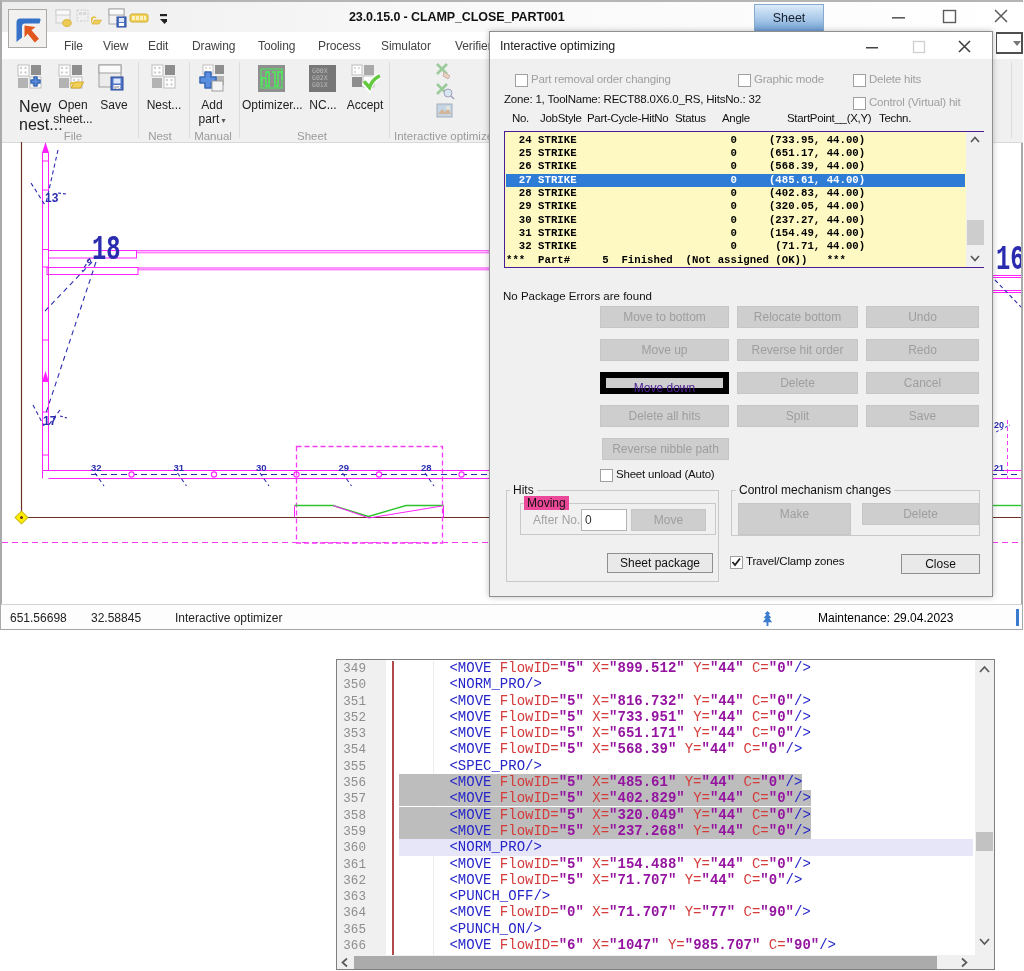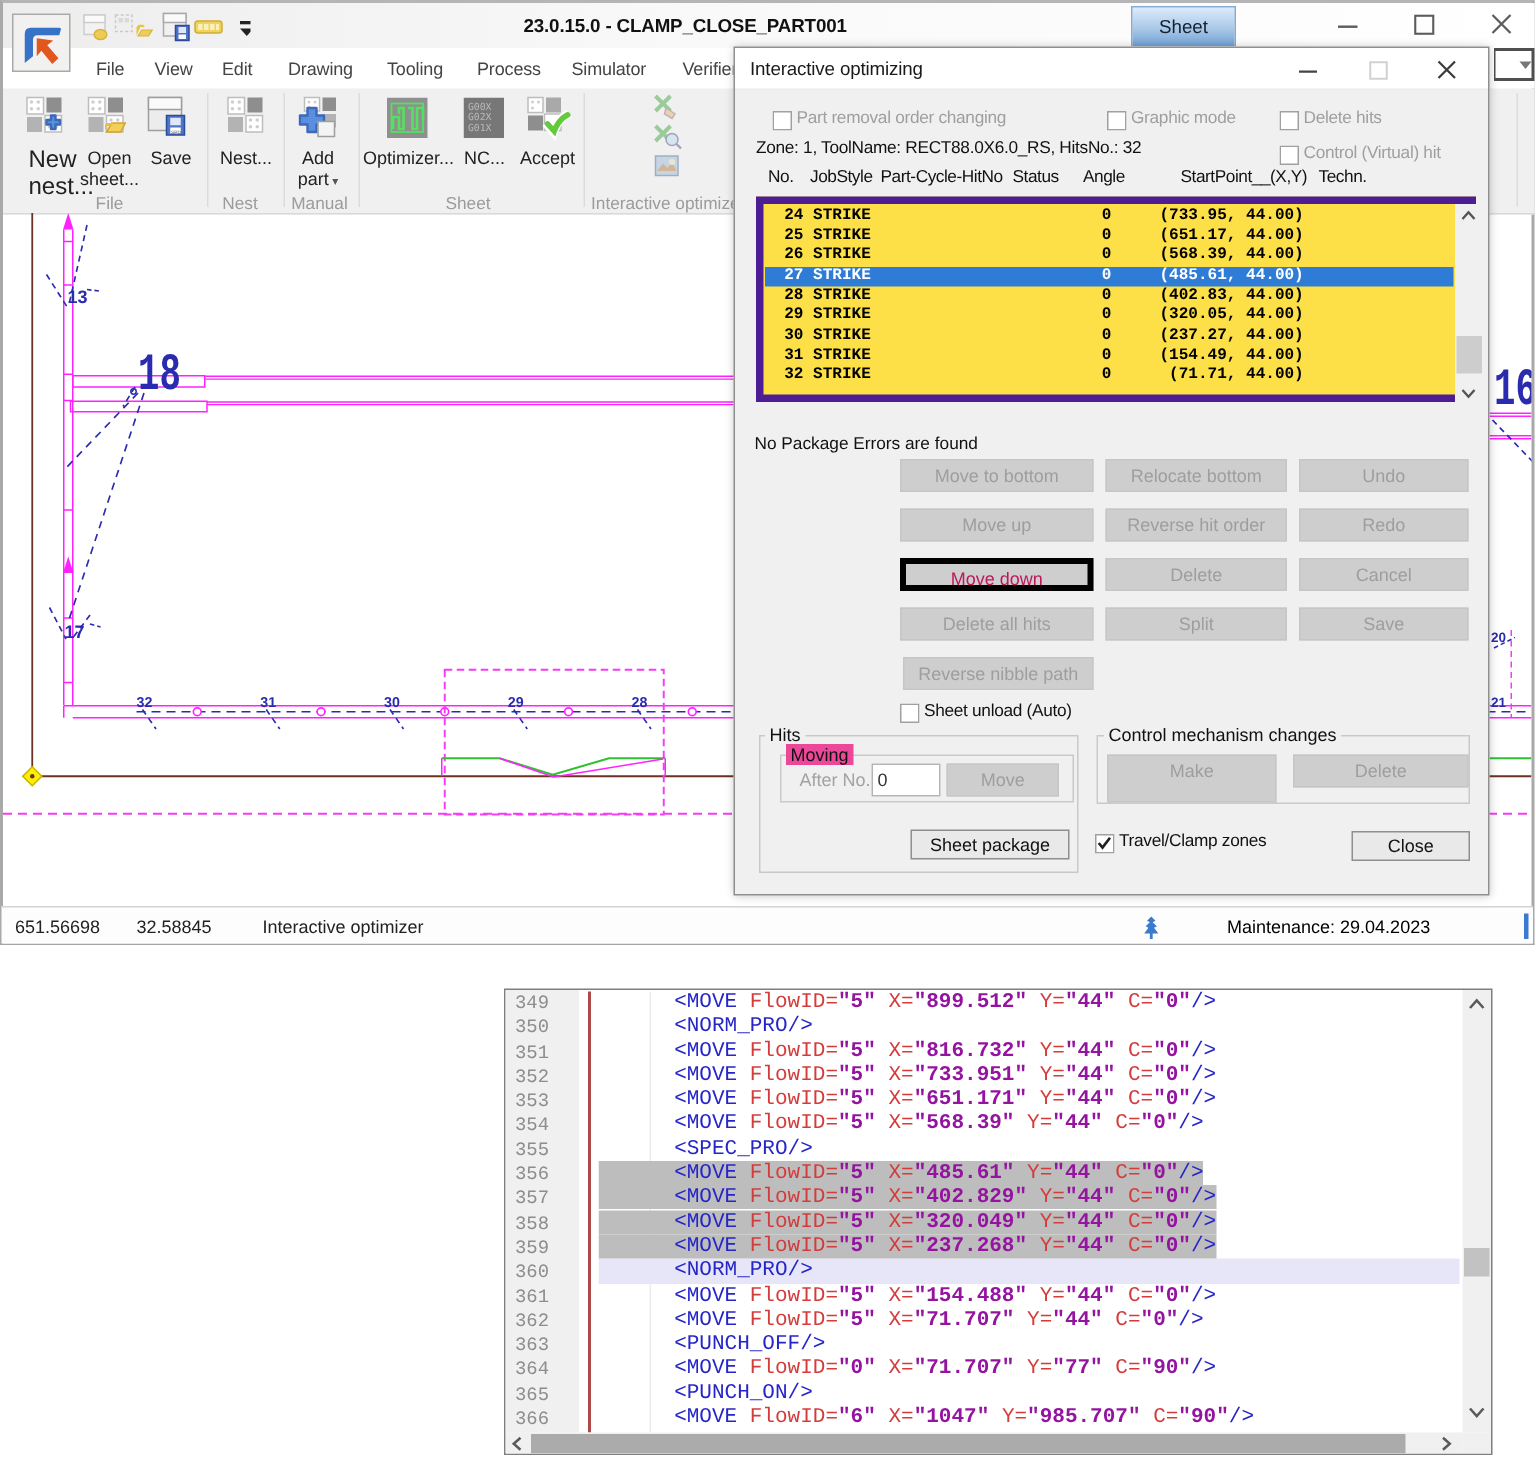--- a/index.html
+++ b/index.html
@@ -281,48 +281,49 @@
       <rect x="0.5" y="0.5" width="12" height="12" fill="#fff" stroke="#a0a0a0"></rect>
     </svg>
     <div class="abs" style="left:379px;top:64px;font-size:11.5px;color:#9f9f9f;white-space:nowrap;letter-spacing:-0.2px">Control (Virtual) hit</div>
 <div class="abs" style="left:22px;top:80px;font-size:11.5px;color:#111;white-space:nowrap;letter-spacing:-0.3px">No.</div>
 <div class="abs" style="left:50px;top:80px;font-size:11.5px;color:#111;white-space:nowrap;letter-spacing:-0.3px">JobStyle</div>
 <div class="abs" style="left:97px;top:80px;font-size:11.5px;color:#111;white-space:nowrap;letter-spacing:-0.3px">Part-Cycle-HitNo</div>
 <div class="abs" style="left:185px;top:80px;font-size:11.5px;color:#111;white-space:nowrap;letter-spacing:-0.3px">Status</div>
 <div class="abs" style="left:232px;top:80px;font-size:11.5px;color:#111;white-space:nowrap;letter-spacing:-0.3px">Angle</div>
 <div class="abs" style="left:297px;top:80px;font-size:11.5px;color:#111;white-space:nowrap;letter-spacing:-0.3px">StartPoint__(X,Y)</div>
 <div class="abs" style="left:389px;top:80px;font-size:11.5px;color:#111;white-space:nowrap;letter-spacing:-0.3px">Techn.</div>
-<div class="abs" style="left:14px;top:99px;width:480px;height:137px;background:#fde047;border:5px solid #4c1d95">
+<div class="abs" style="left:14px;top:99px;width:480px;height:137px;background:#fef9c3;border:1px solid #4c1d95">
 <pre class="abs" style="left:1px;top:1.5px;width:459px;height:13.4px;font-size:10.7px;line-height:13.4px;font-weight:bold;color:#000;margin:0">  24 STRIKE                        0     (733.95, 44.00)</pre>
 <pre class="abs" style="left:1px;top:14.8px;width:459px;height:13.4px;font-size:10.7px;line-height:13.4px;font-weight:bold;color:#000;margin:0">  25 STRIKE                        0     (651.17, 44.00)</pre>
 <pre class="abs" style="left:1px;top:28.2px;width:538px;height:13.4px;font-size:10.7px;line-height:13.4px;font-weight:bold;color:#000;margin:0">  26 STRIKE                        0     (568.39, 44.00)</pre>
 <pre class="abs" style="left:1px;top:41.5px;width:459px;height:13.4px;font-size:10.7px;line-height:13.4px;font-weight:bold;background:#2e7cd6;color:#fff;margin:0">  27 STRIKE                        0     (485.61, 44.00)</pre>
 <pre class="abs" style="left:1px;top:54.9px;width:459px;height:13.4px;font-size:10.7px;line-height:13.4px;font-weight:bold;color:#000;margin:0">  28 STRIKE                        0     (402.83, 44.00)</pre>
 <pre class="abs" style="left:1px;top:68.2px;width:459px;height:13.4px;font-size:10.7px;line-height:13.4px;font-weight:bold;color:#000;margin:0">  29 STRIKE                        0     (320.05, 44.00)</pre>
 <pre class="abs" style="left:1px;top:81.6px;width:459px;height:13.4px;font-size:10.7px;line-height:13.4px;font-weight:bold;color:#000;margin:0">  30 STRIKE                        0     (237.27, 44.00)</pre>
 <pre class="abs" style="left:1px;top:94.9px;width:459px;height:13.4px;font-size:10.7px;line-height:13.4px;font-weight:bold;color:#000;margin:0">  31 STRIKE                        0     (154.49, 44.00)</pre>
 <pre class="abs" style="left:1px;top:108.3px;width:549px;height:13.4px;font-size:10.7px;line-height:13.4px;font-weight:bold;color:#000;margin:0">  32 STRIKE                        0      (71.71, 44.00)</pre>
+<pre class="abs" style="left:1px;top:121.6px;width:449px;font-size:10.7px;line-height:13.4px;font-weight:bold;color:#000;margin:0">***  Part#     5  Finished  (Not assigned (OK))   ***</pre>
 <div class="abs" style="left:461px;top:0;width:18px;height:135px;background:#f0f0f0">
 <svg class="abs" style="left:0;top:0" width="18" height="17">
           <path d="M5 10 L9 5.5 L13 10" stroke="#555" stroke-width="1.6" fill="none"></path>
         </svg>
 <div class="abs" style="left:0.5px;top:88px;width:17px;height:25px;background:#cdcdcd"></div>
 <svg class="abs" style="left:0;top:118px" width="18" height="17">
           <path d="M5 6 L9 10.5 L13 6" stroke="#555" stroke-width="1.6" fill="none"></path>
         </svg>
 </div>
 </div>
 <div class="abs" style="left:13px;top:258px;font-size:11.5px;color:#111">No Package Errors are found</div>
 <div class="abs" style="left:110px;top:274px;width:129px;height:22px;background:#cecece;border:1px solid #c6c6c6;color:#9e9e9e;font-size:12px;text-align:center;line-height:20px">Move to bottom</div>
 <div class="abs" style="left:247px;top:274px;width:121px;height:22px;background:#cecece;border:1px solid #c6c6c6;color:#9e9e9e;font-size:12px;text-align:center;line-height:20px">Relocate bottom</div>
 <div class="abs" style="left:376px;top:274px;width:113px;height:22px;background:#cecece;border:1px solid #c6c6c6;color:#9e9e9e;font-size:12px;text-align:center;line-height:20px">Undo</div>
 <div class="abs" style="left:110px;top:307px;width:129px;height:22px;background:#cecece;border:1px solid #c6c6c6;color:#9e9e9e;font-size:12px;text-align:center;line-height:20px">Move up</div>
 <div class="abs" style="left:247px;top:307px;width:121px;height:22px;background:#cecece;border:1px solid #c6c6c6;color:#9e9e9e;font-size:12px;text-align:center;line-height:20px">Reverse hit order</div>
 <div class="abs" style="left:376px;top:307px;width:113px;height:22px;background:#cecece;border:1px solid #c6c6c6;color:#9e9e9e;font-size:12px;text-align:center;line-height:20px">Redo</div>
-<div class="abs" style="left:110px;top:340px;width:129px;height:22px;background:#cecece;border:4px solid #000000;color:#be185d;font-size:12px;text-align:center;line-height:20px">Move down</div>
+<div class="abs" style="left:110px;top:340px;width:129px;height:22px;background:#cecece;border:6px solid #000000;color:#4c1d95;font-size:12px;text-align:center;line-height:20px">Move down</div>
 <div class="abs" style="left:247px;top:340px;width:121px;height:22px;background:#cecece;border:1px solid #c6c6c6;color:#9e9e9e;font-size:12px;text-align:center;line-height:20px">Delete</div>
 <div class="abs" style="left:376px;top:340px;width:113px;height:22px;background:#cecece;border:1px solid #c6c6c6;color:#9e9e9e;font-size:12px;text-align:center;line-height:20px">Cancel</div>
 <div class="abs" style="left:110px;top:373px;width:129px;height:22px;background:#cecece;border:1px solid #c6c6c6;color:#9e9e9e;font-size:12px;text-align:center;line-height:20px">Delete all hits</div>
 <div class="abs" style="left:247px;top:373px;width:121px;height:22px;background:#cecece;border:1px solid #c6c6c6;color:#9e9e9e;font-size:12px;text-align:center;line-height:20px">Split</div>
 <div class="abs" style="left:376px;top:373px;width:113px;height:22px;background:#cecece;border:1px solid #c6c6c6;color:#9e9e9e;font-size:12px;text-align:center;line-height:20px">Save</div>
 <div class="abs" style="left:112px;top:406px;width:127px;height:22px;background:#cecece;border:1px solid #c6c6c6;color:#9e9e9e;font-size:12px;text-align:center;line-height:20px">Reverse nibble path</div>
 <svg class="abs" style="left:110px;top:437px" width="13" height="13" viewBox="0 0 13 13">
       <rect x="0.5" y="0.5" width="12" height="12" fill="#fff" stroke="#a0a0a0"></rect>
     </svg>
     <div class="abs" style="left:126px;top:436px;font-size:11.5px;color:#111;white-space:nowrap;letter-spacing:-0.2px">Sheet unload (Auto)</div>

